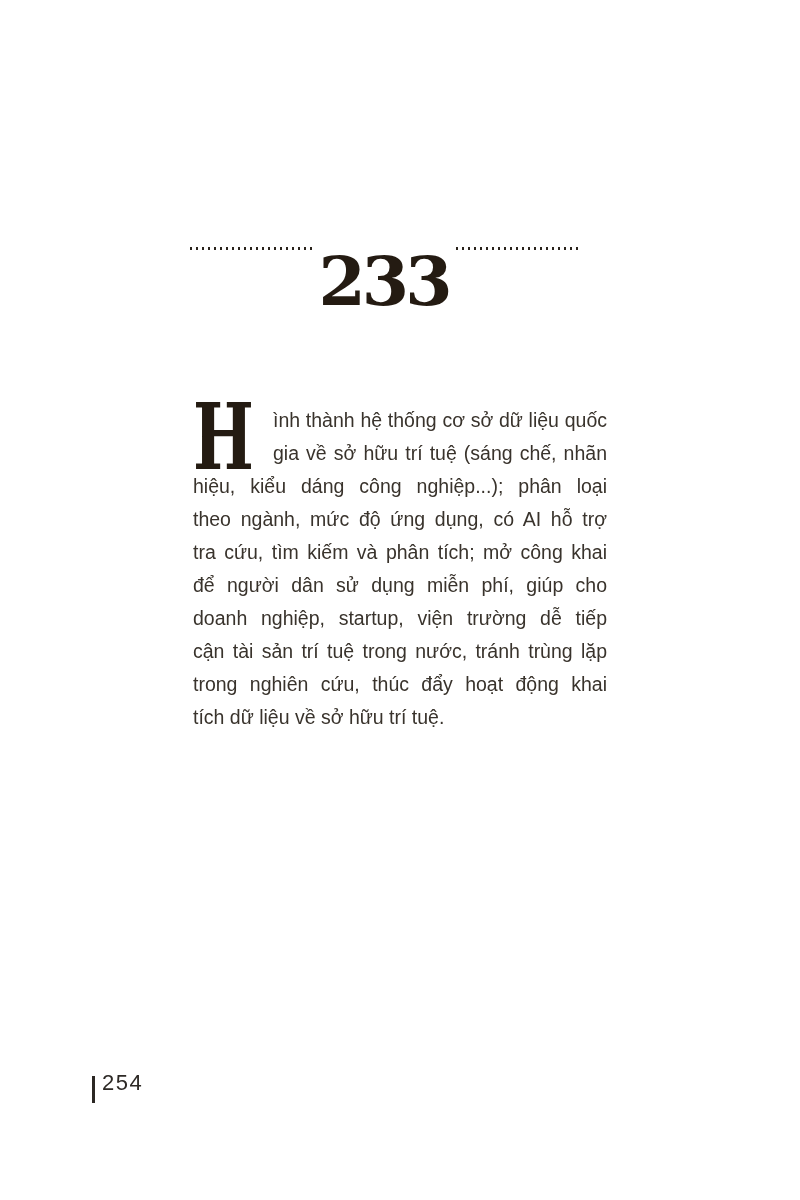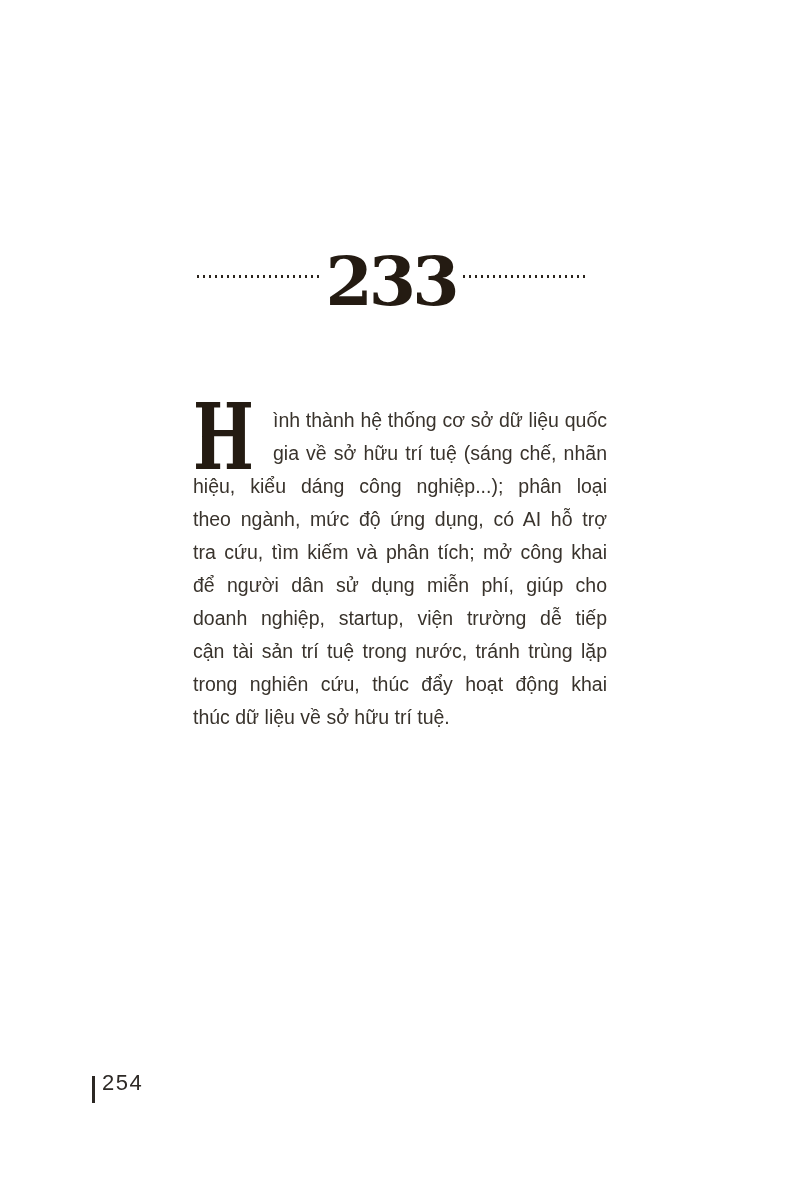--- a/index.html
+++ b/index.html
@@ -11,25 +11,25 @@
     width: 800px;
     height: 1200px;
     position: relative;
     font-family: "Liberation Sans", sans-serif;
     overflow: hidden;
   }
 
   
   .chapter-heading {
     position: absolute;
-    left: 197px;
+    left: 190px;
     top: 247px;
     width: 390px;
     display: flex;
-    align-items: center;
+    align-items: flex-start;
   }
   .dotted-rule {
     flex: 1 1 auto;
     height: 3px;
     margin-bottom: 9px;
     background-image: repeating-linear-gradient(
       to right,
       #2a231c 0px, #2a231c 2px,
       transparent 2px, transparent 6px
     );
@@ -115,21 +115,21 @@
     <span class="drop-cap">H</span>
     <div class="paragraph-body">ình thành hệ thống cơ sở dữ liệu quốc
 gia về sở hữu trí tuệ (sáng chế, nhãn
 hiệu, kiểu dáng công nghiệp...); phân loại
 theo ngành, mức độ ứng dụng, có AI hỗ trợ
 tra cứu, tìm kiếm và phân tích; mở công khai
 để người dân sử dụng miễn phí, giúp cho
 doanh nghiệp, startup, viện trường dễ tiếp
 cận tài sản trí tuệ trong nước, tránh trùng lặp
 trong nghiên cứu, thúc đẩy hoạt động khai</div>
-    <div class="paragraph-last-line">thúc dữ liệu về sở hữu trí tuệ.</div>
+    <div class="paragraph-last-line">tích dữ liệu về sở hữu trí tuệ.</div>
   </div>
 
   <div class="page-footer">
     <span class="footer-rule"></span>
     <span class="page-number">254</span>
   </div>
 
 </div>
 
 </body></html>

